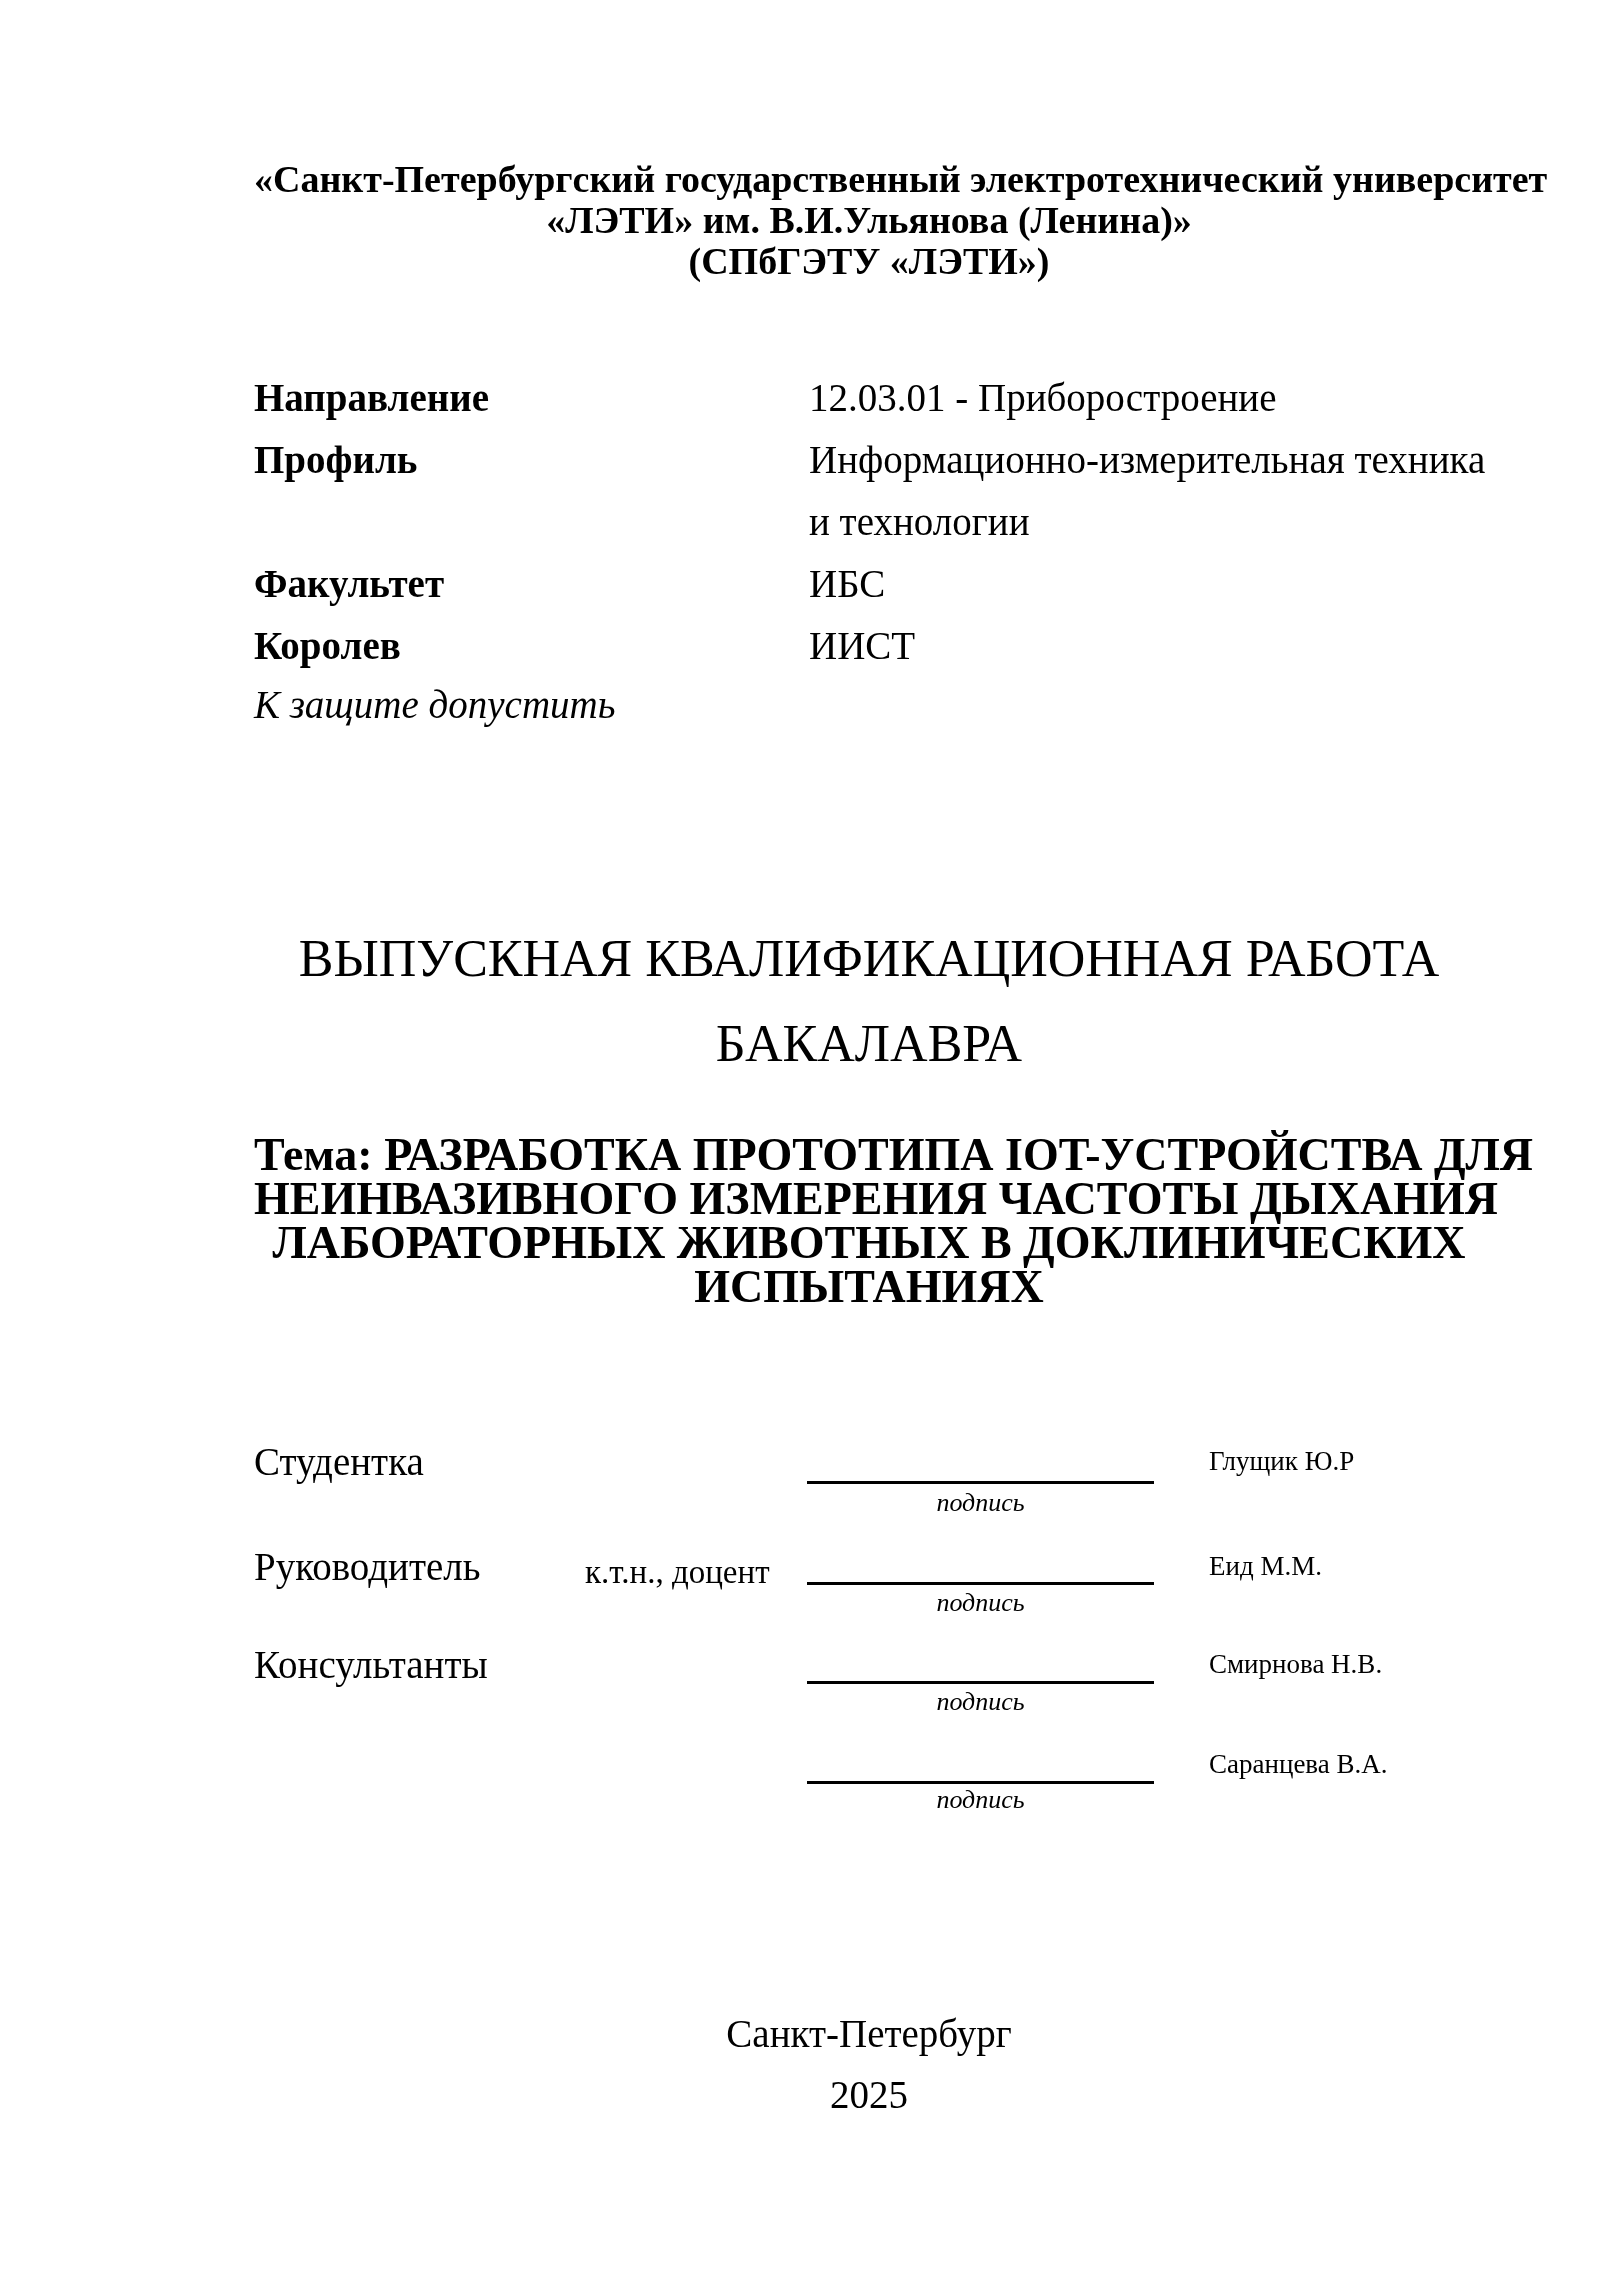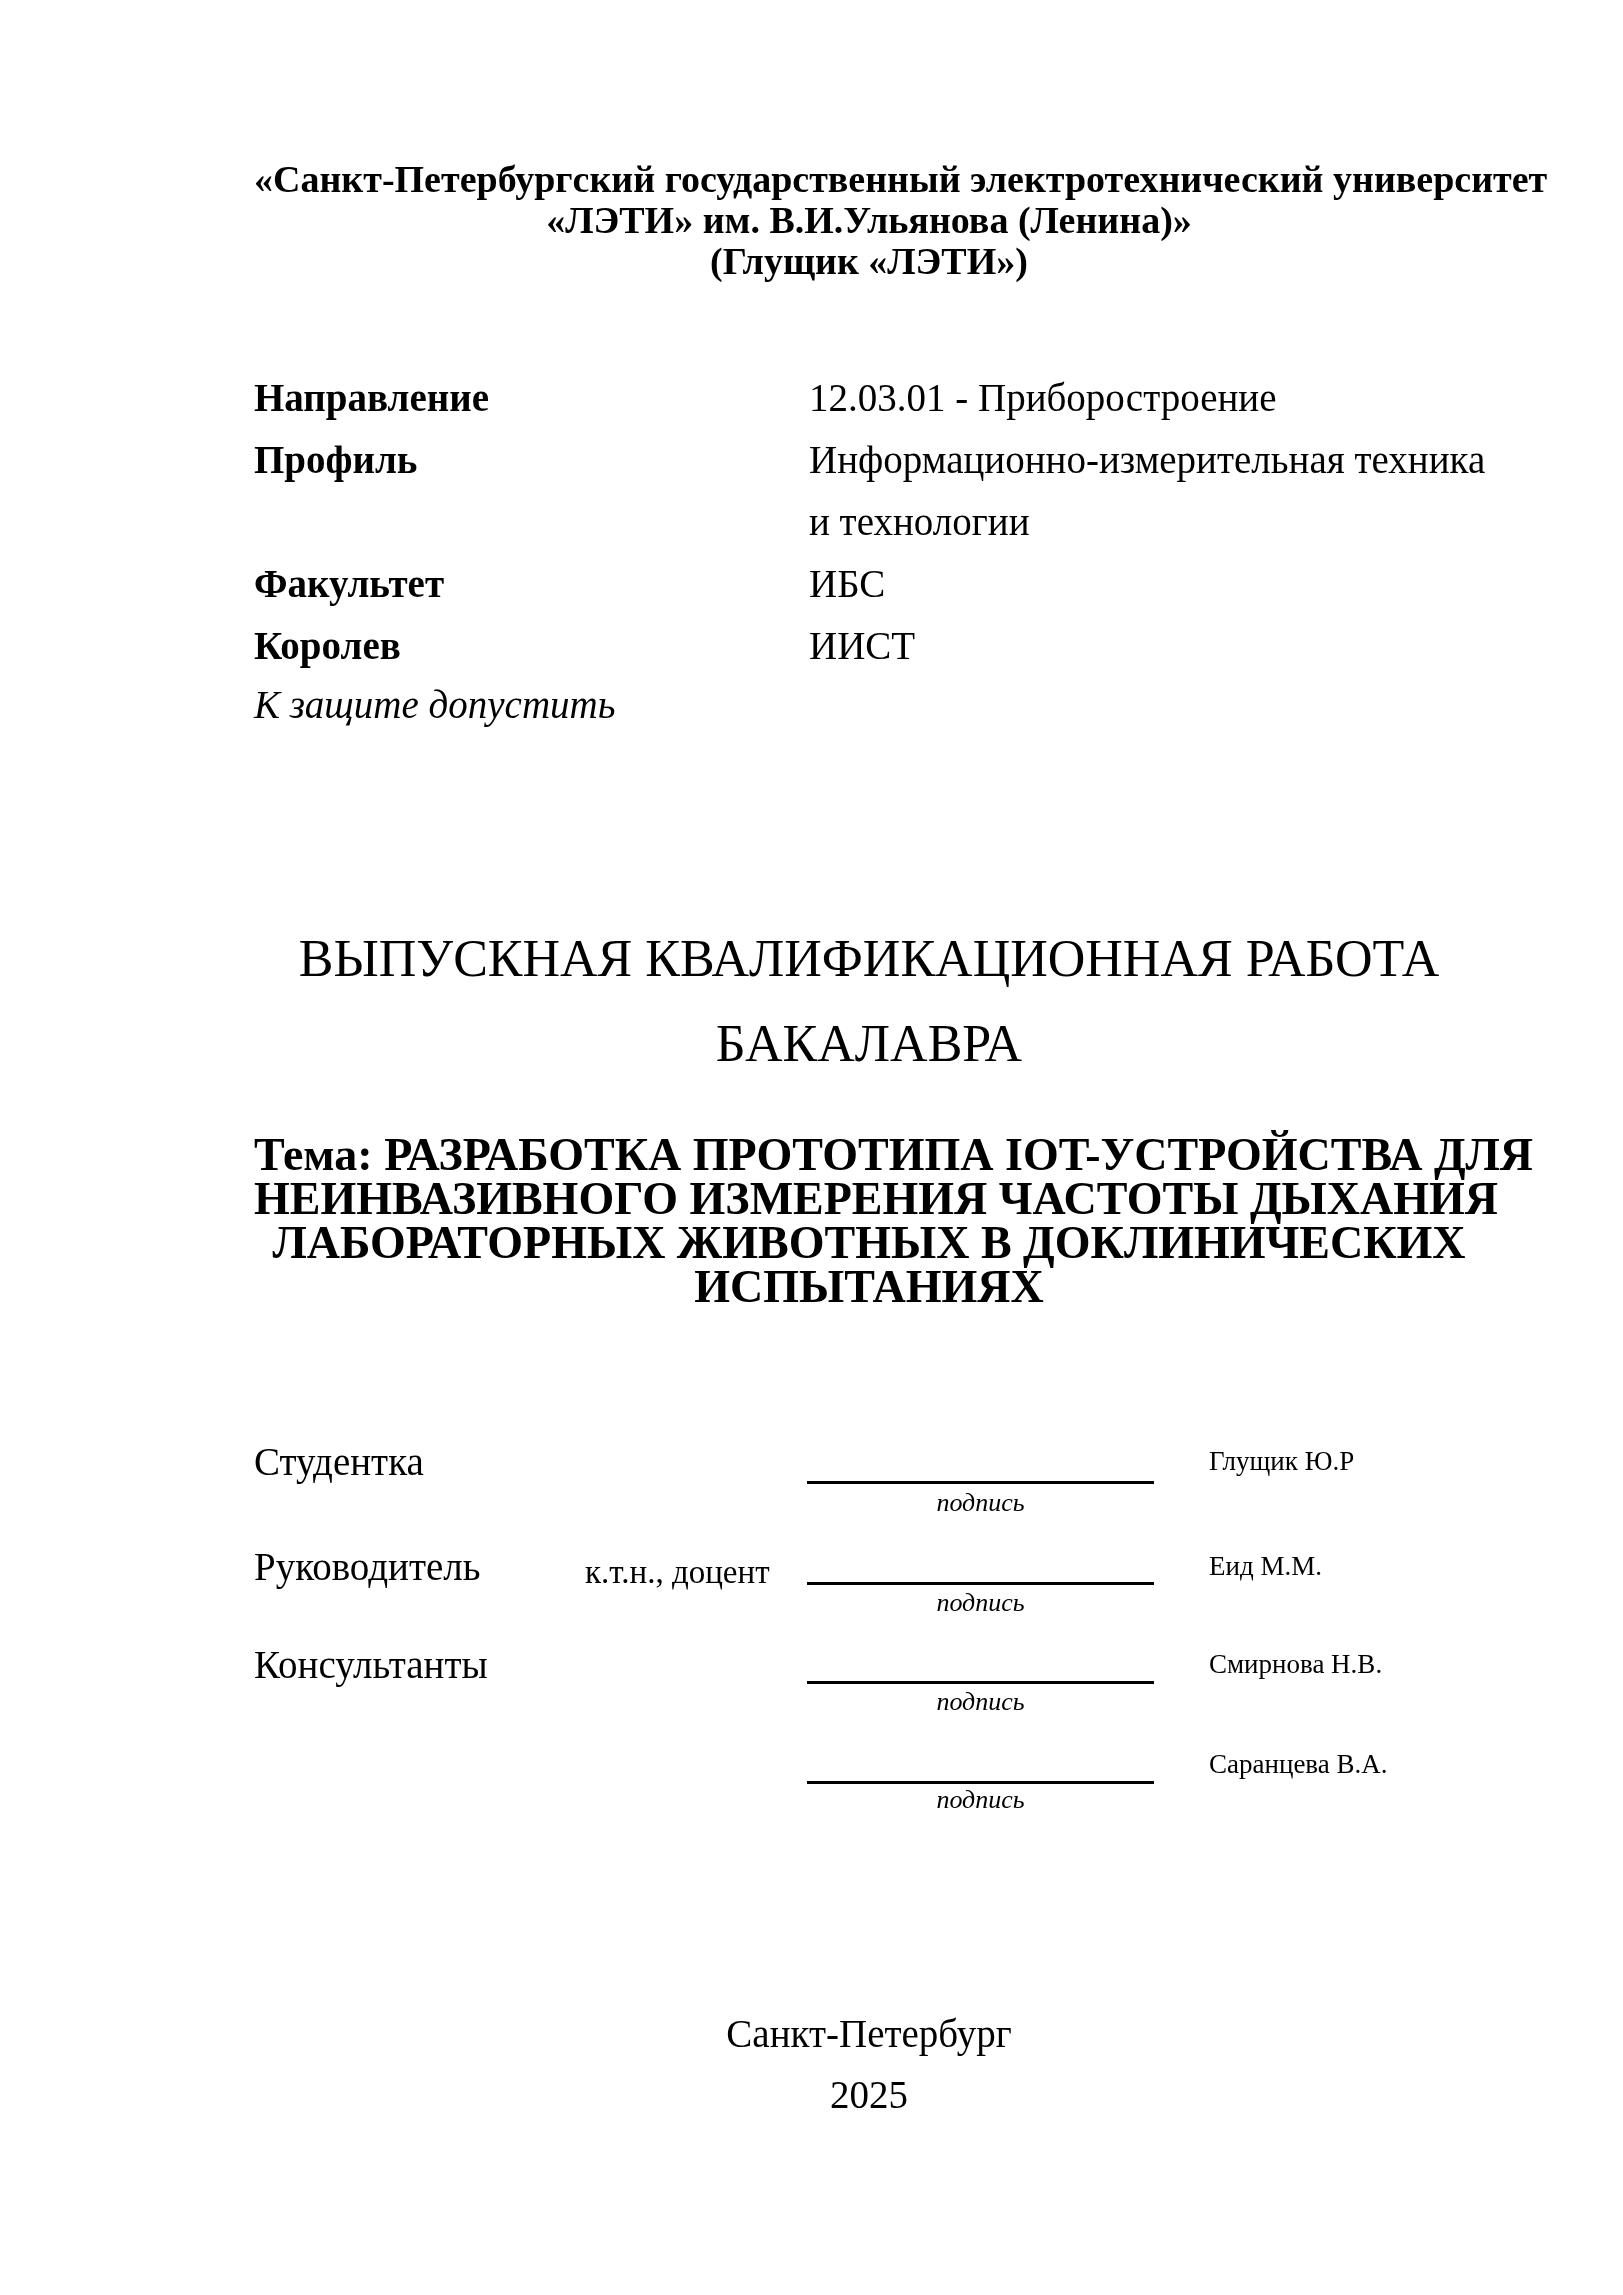--- a/index.html
+++ b/index.html
@@ -144,21 +144,21 @@
   }
 </style>
 </head>
 <body>
 
 <div class="page">
 
   <div class="uni-header">
     <div class="nowrap">«Санкт-Петербургский государственный электротехнический университет</div>
     <div class="nowrap">«ЛЭТИ» им. В.И.Ульянова (Ленина)»</div>
-    <div class="nowrap">(Глущик «ЛЭТИ»)</div>
+    <div class="nowrap">(СПбГЭТУ «ЛЭТИ»)</div>
   </div>
 
   <div class="info-row" style="top:333px">
     <span class="label">Направление</span>
     <span class="value">12.03.01 - Приборостроение</span>
   </div>
   <div class="info-row" style="top:395px">
     <span class="label">Профиль</span>
     <span class="value">Информационно-измерительная техника</span>
   </div>

